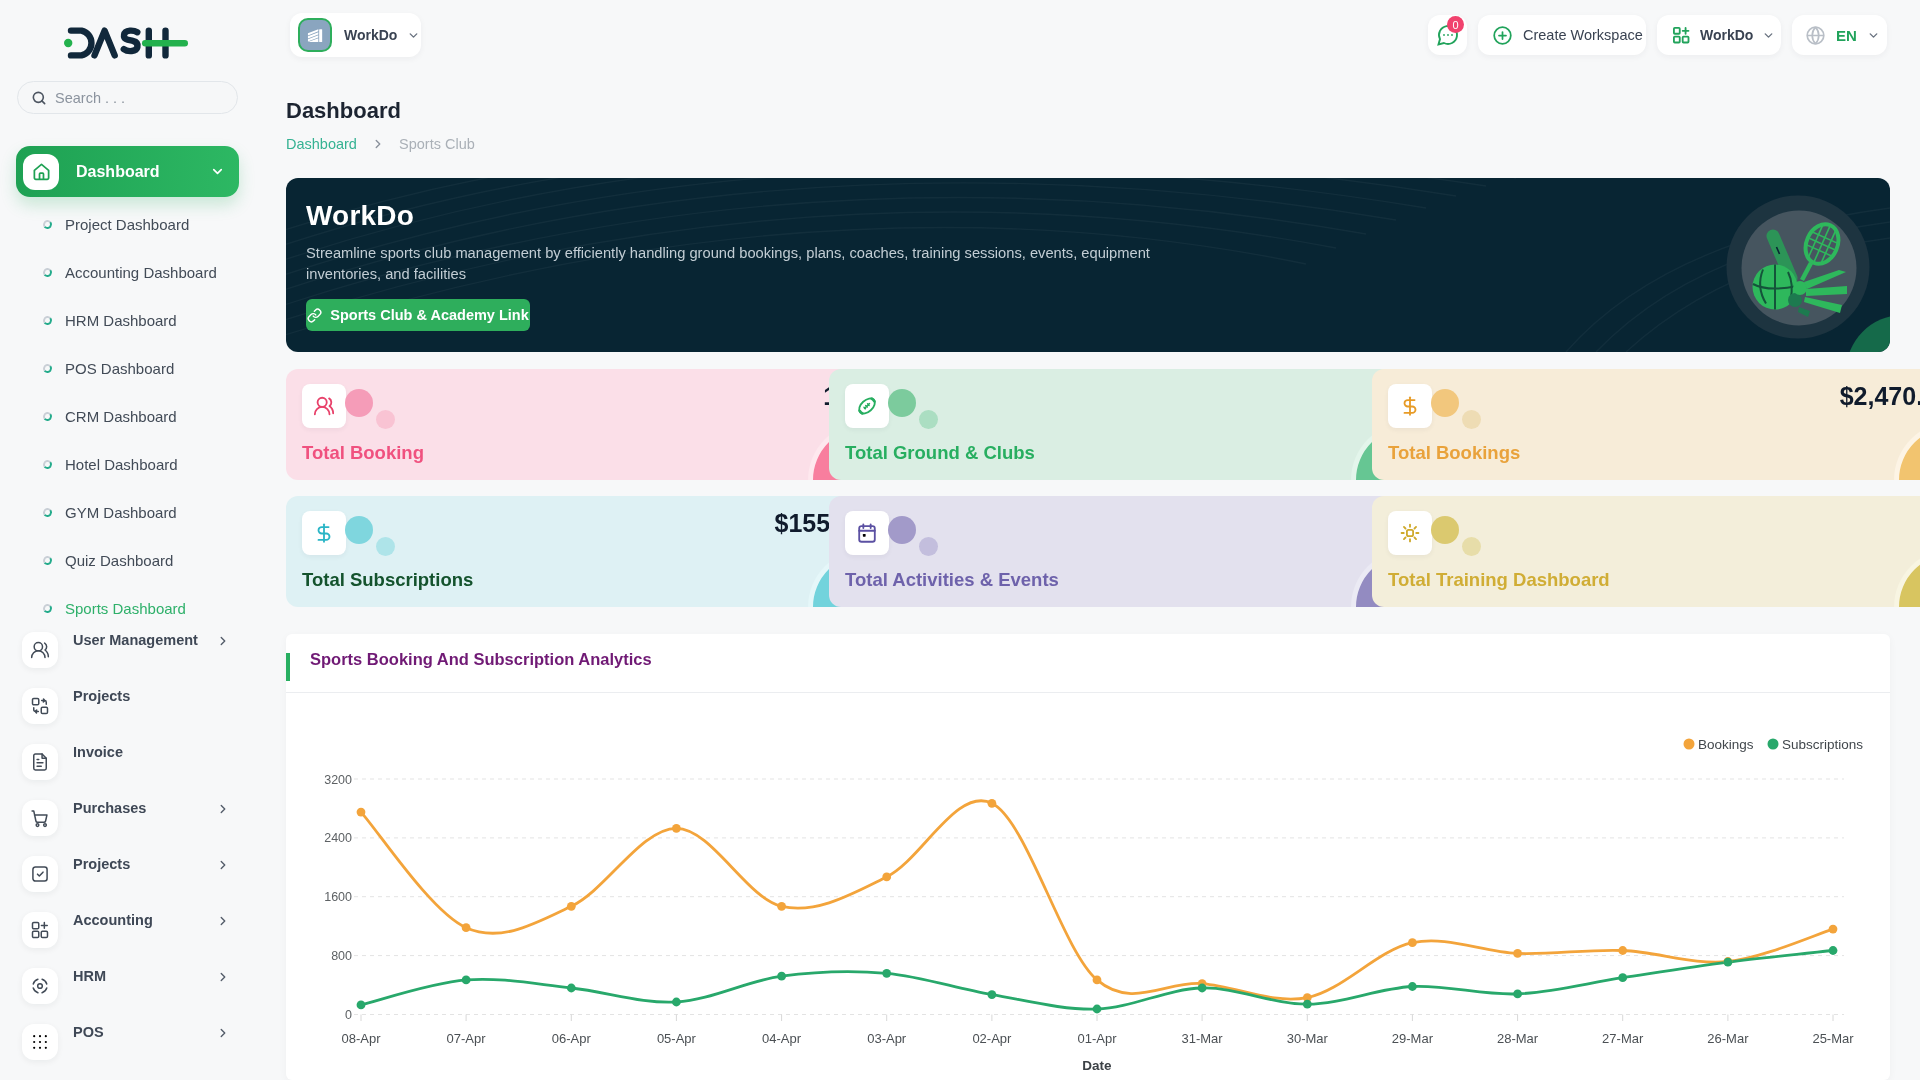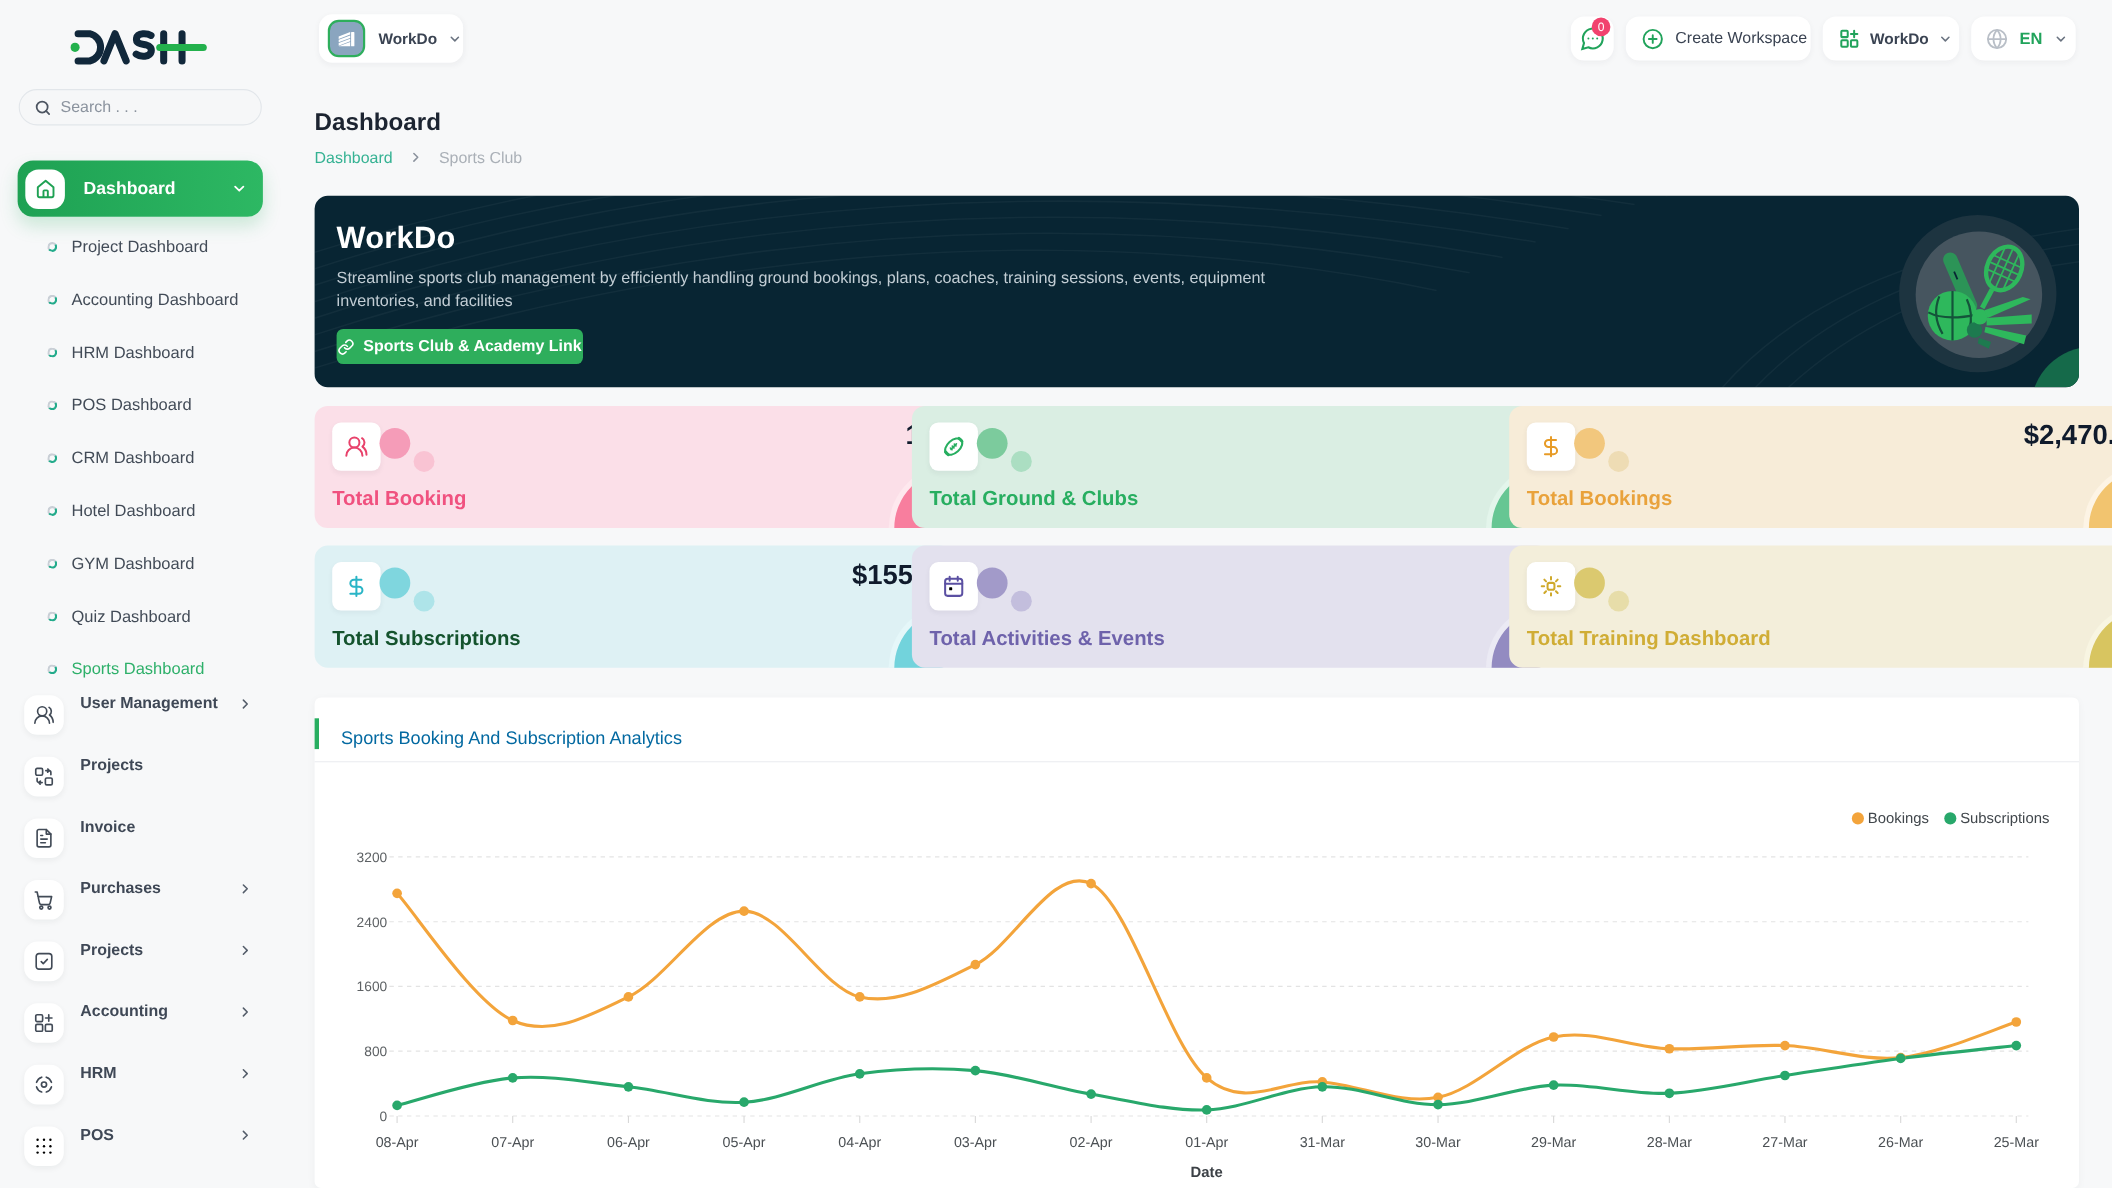--- a/index.html
+++ b/index.html
@@ -28,21 +28,21 @@
 .scard .ibox{position:absolute;left:16px;top:15px;width:44px;height:44px;border-radius:8px;background:#fff;display:flex;align-items:center;justify-content:center;box-shadow:0 2px 5px rgba(30,30,60,.05)}
 .scard .c1{position:absolute;left:59px;top:20px;width:28px;height:28px;border-radius:50%}
 .scard .c2{position:absolute;left:90px;top:41px;width:19px;height:19px;border-radius:50%}
 .scard .num{position:absolute;right:15px;top:13px;font-size:25px;font-weight:bold;color:#101b2c}
 .scard .lab{position:absolute;left:16px;bottom:16px;font-size:18.5px;font-weight:bold}
 .scard .blob{position:absolute;right:-58px;bottom:-58px;width:116px;height:116px;border-radius:50%;border:5px solid rgba(255,255,255,.82);background-clip:padding-box}
 
 #chartcard{position:absolute;left:286px;top:634px;width:1604px;height:446px;background:#fff;border-radius:6px;box-shadow:0 2px 8px rgba(30,40,50,.04)}
 #chartcard .chead{height:59px;border-bottom:1px solid #ebedf0;position:relative}
 #chartcard .accent{position:absolute;left:0;top:19px;width:4px;height:28px;background:#27ae60}
-#chartcard .ctitle{position:absolute;left:24px;top:28px;font-size:16.5px;font-weight:normal;color:#0369a1}
+#chartcard .ctitle{position:absolute;left:24px;top:16px;font-size:16.5px;font-weight:bold;color:#701a75}
 text{font-family:"Liberation Sans",sans-serif}
 </style></head>
 <body>
 
 <svg class="abs" style="left:64px;top:26px" width="126" height="34" viewBox="0 0 126 34">
  <g stroke="#11283b" stroke-width="6.4" fill="none" stroke-linecap="round" stroke-linejoin="round">
   <path d="M7 4.6h10.5a12.7 12.7 0 0 1 0 24.8H7"></path>
   <path d="M30.5 29.4 40.6 4.6 50.7 29.4"></path>
   <path d="M73.3 6.2c-3.2-2-12.3-3-13.2 2.6-.9 5.4 5.3 5.2 8.7 6 3.6.8 5.3 2.9 4.6 6.2-1 4.9-9.6 5.1-13.6 2.2"></path>
   <path d="M84.8 4.6v24.8M101.5 4.6v24.8"></path>

